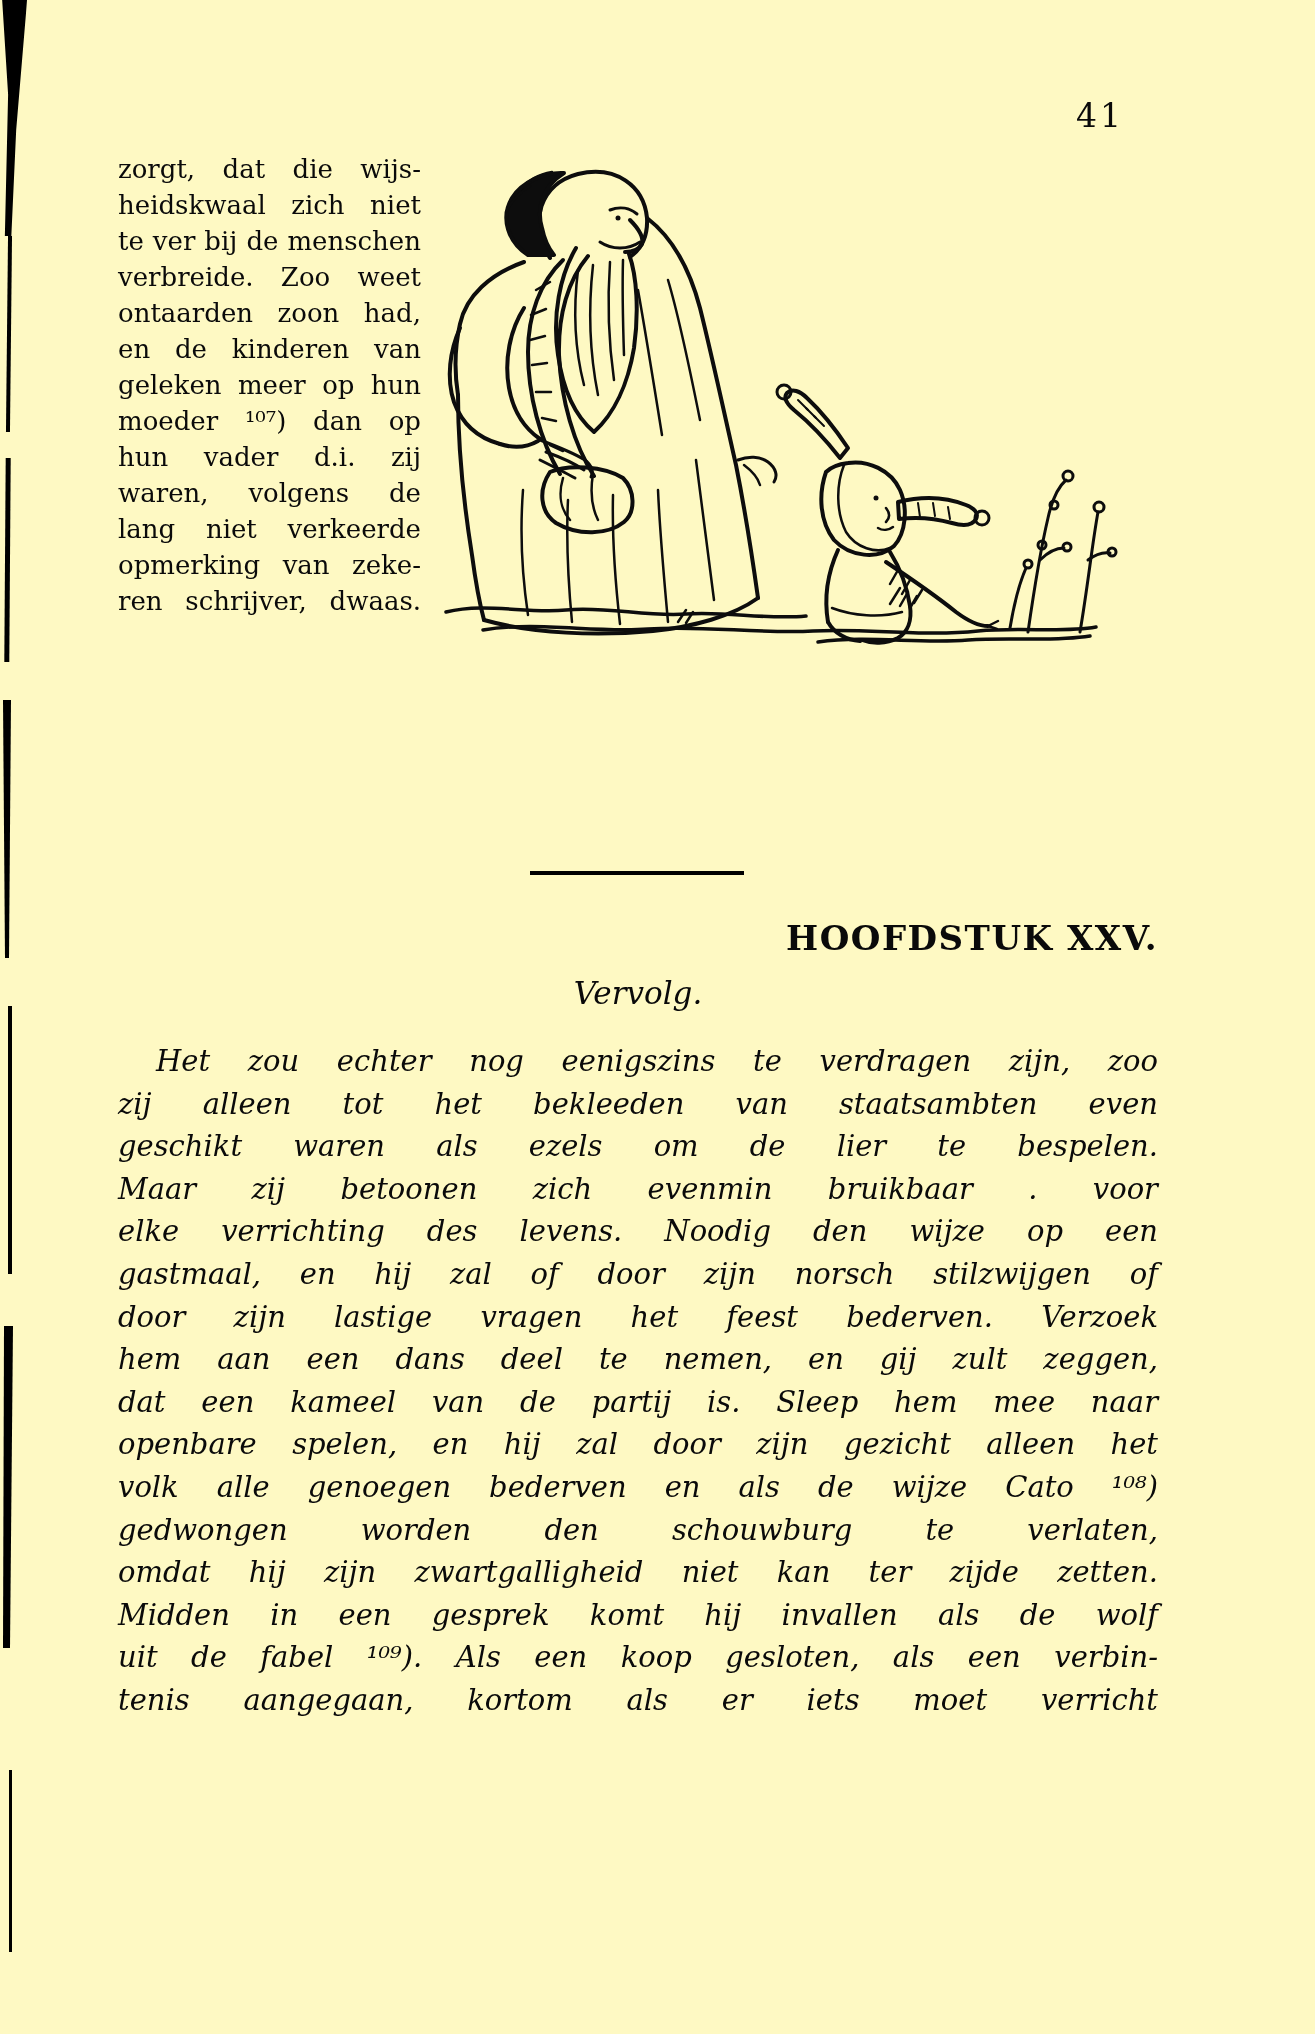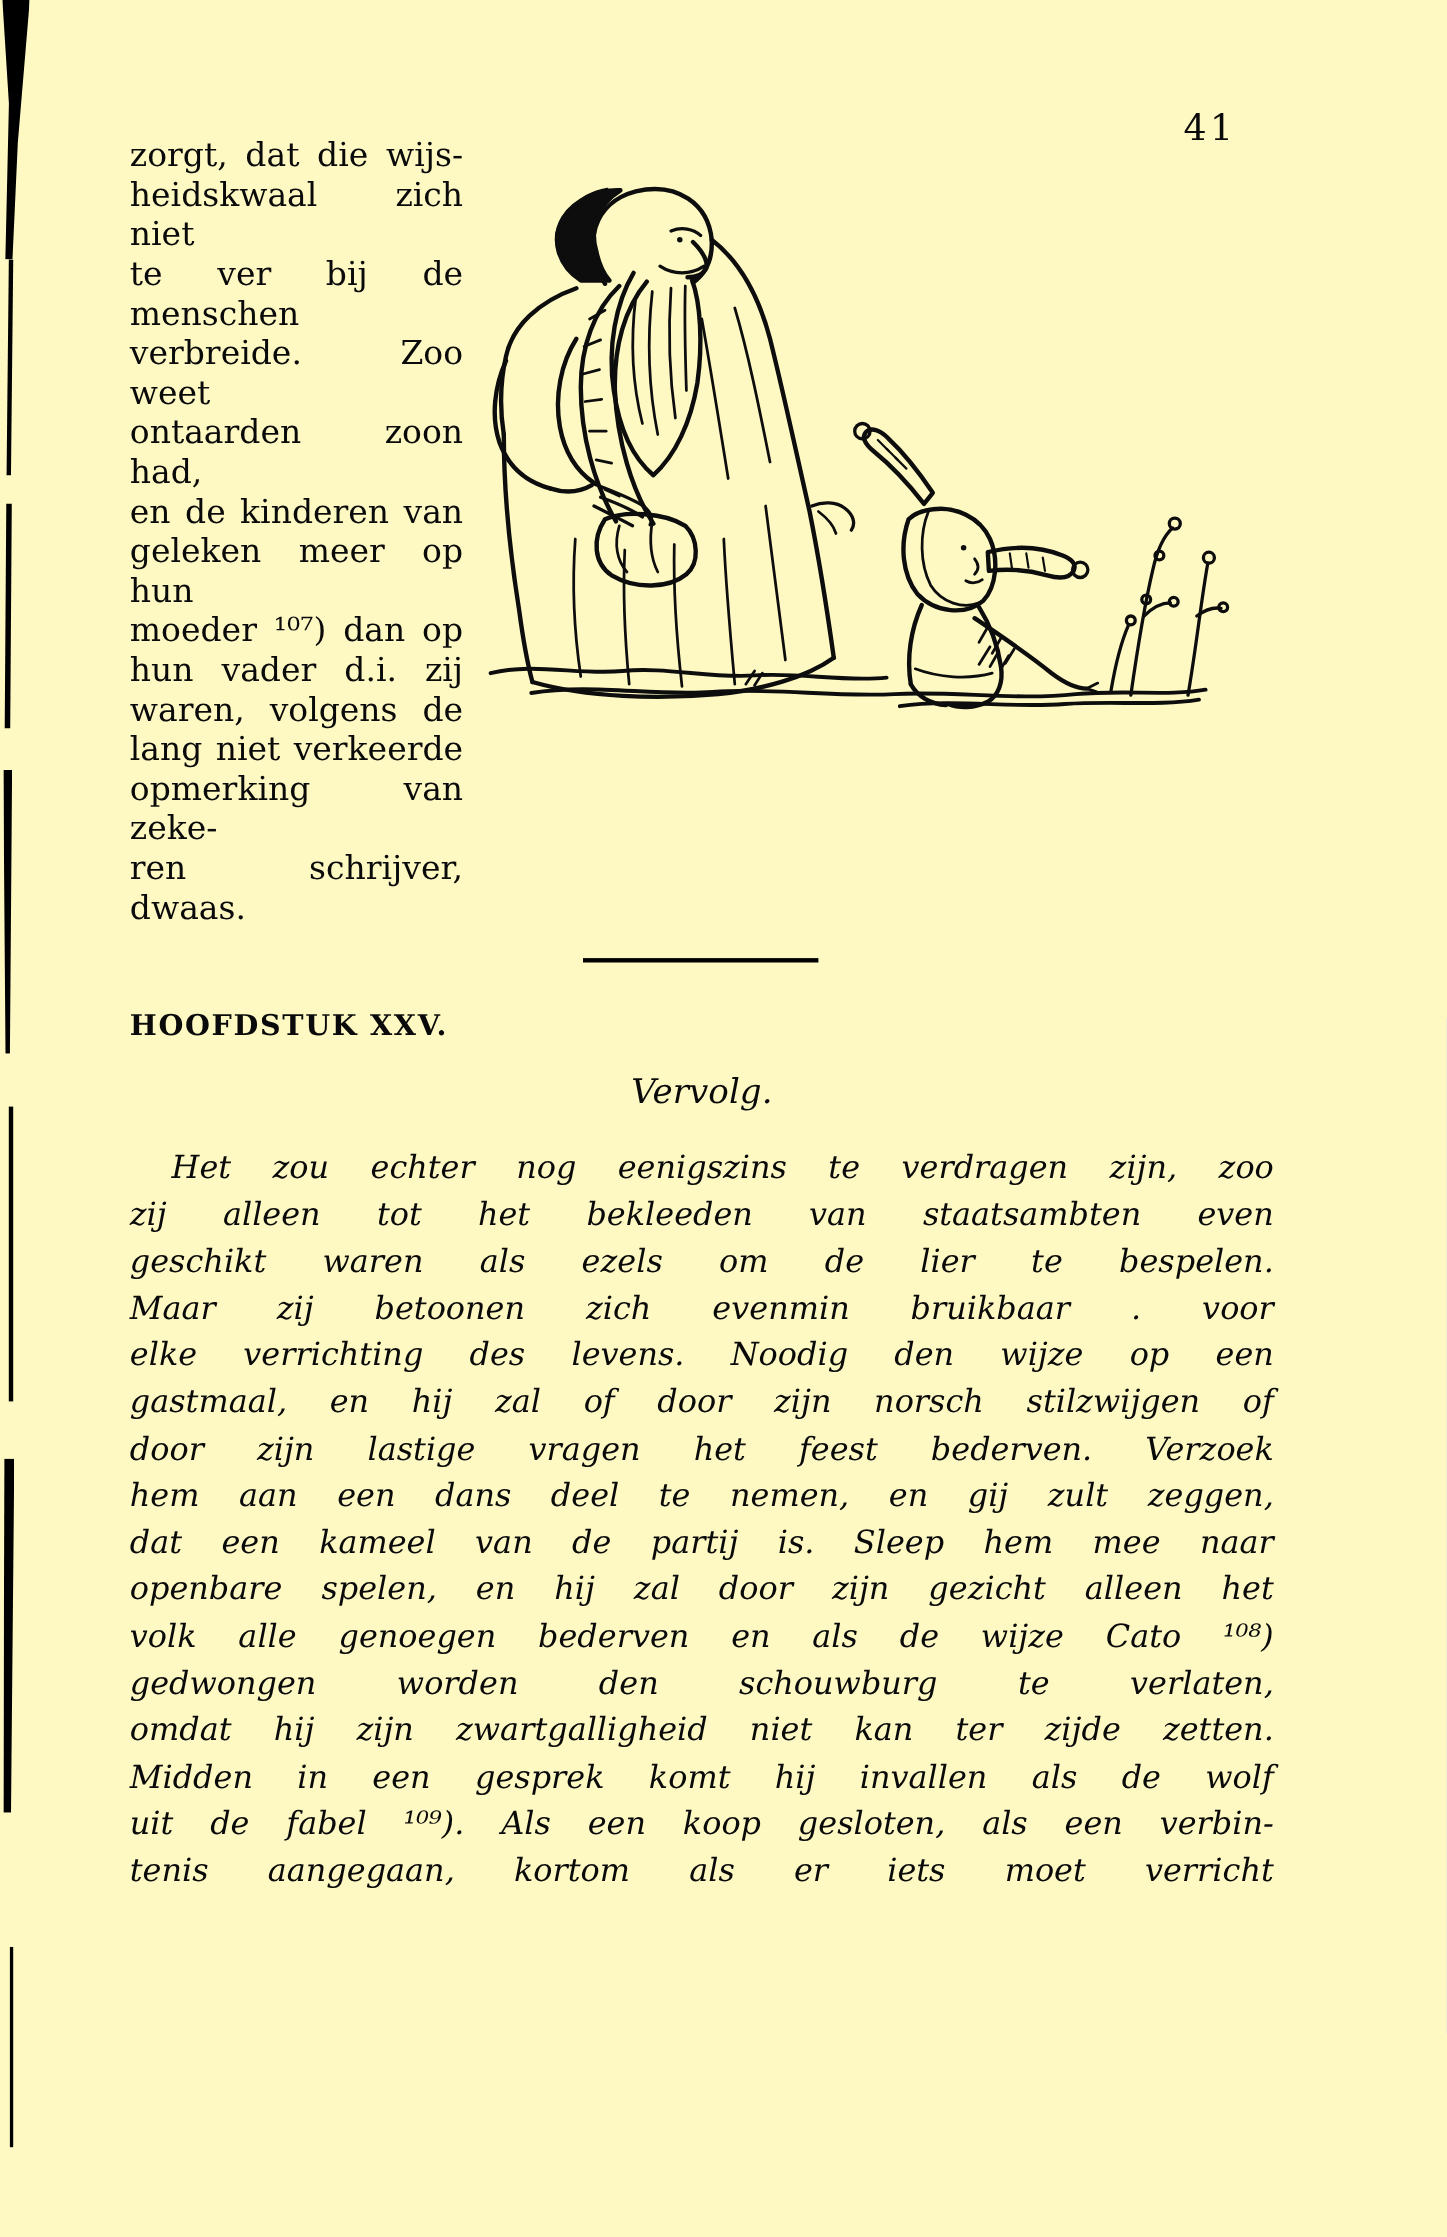--- a/index.html
+++ b/index.html
@@ -22,32 +22,32 @@
   .art-5{left:8px;top:1006px;width:4px;height:268px;}
   .art-6{left:3px;top:1326px;width:10px;height:322px;
     clip-path:polygon(10% 0,100% 0,70% 100%,0 100%);}
   .art-7{left:9px;top:1770px;width:3px;height:182px;}
 
   .page-number{
     position:absolute;left:1076px;top:96px;
     font-size:33px;letter-spacing:3px;
   }
   .left-column{
-    position:absolute;left:118px;top:124px;width:303px;
-    font-size:30px;line-height:36px;
+    position:absolute;left:118px;top:151px;width:303px;
+    font-size:26px;line-height:36px;
   }
   .col-line{
     text-align:justify;text-align-last:justify;text-justify:inter-word;
     white-space:normal;
   }
   .illustration{position:absolute;left:428px;top:160px;}
   .divider{position:absolute;left:530px;top:871px;width:214px;height:4px;background:#000;}
   .chapter-heading{
     position:absolute;left:118px;top:918px;width:1040px;
-    text-align:left;font-size:26px;font-weight:bold;letter-spacing:1.5px;
+    text-align:right;font-size:34px;font-weight:bold;letter-spacing:1.5px;
   }
   .chapter-sub{
     position:absolute;left:118px;top:975px;width:1040px;
     text-align:center;font-size:31px;font-style:italic;
   }
   .body-text{
     position:absolute;left:118px;top:1040px;width:1040px;
     font-size:29px;line-height:42.6px;
   }
   .body-line{

